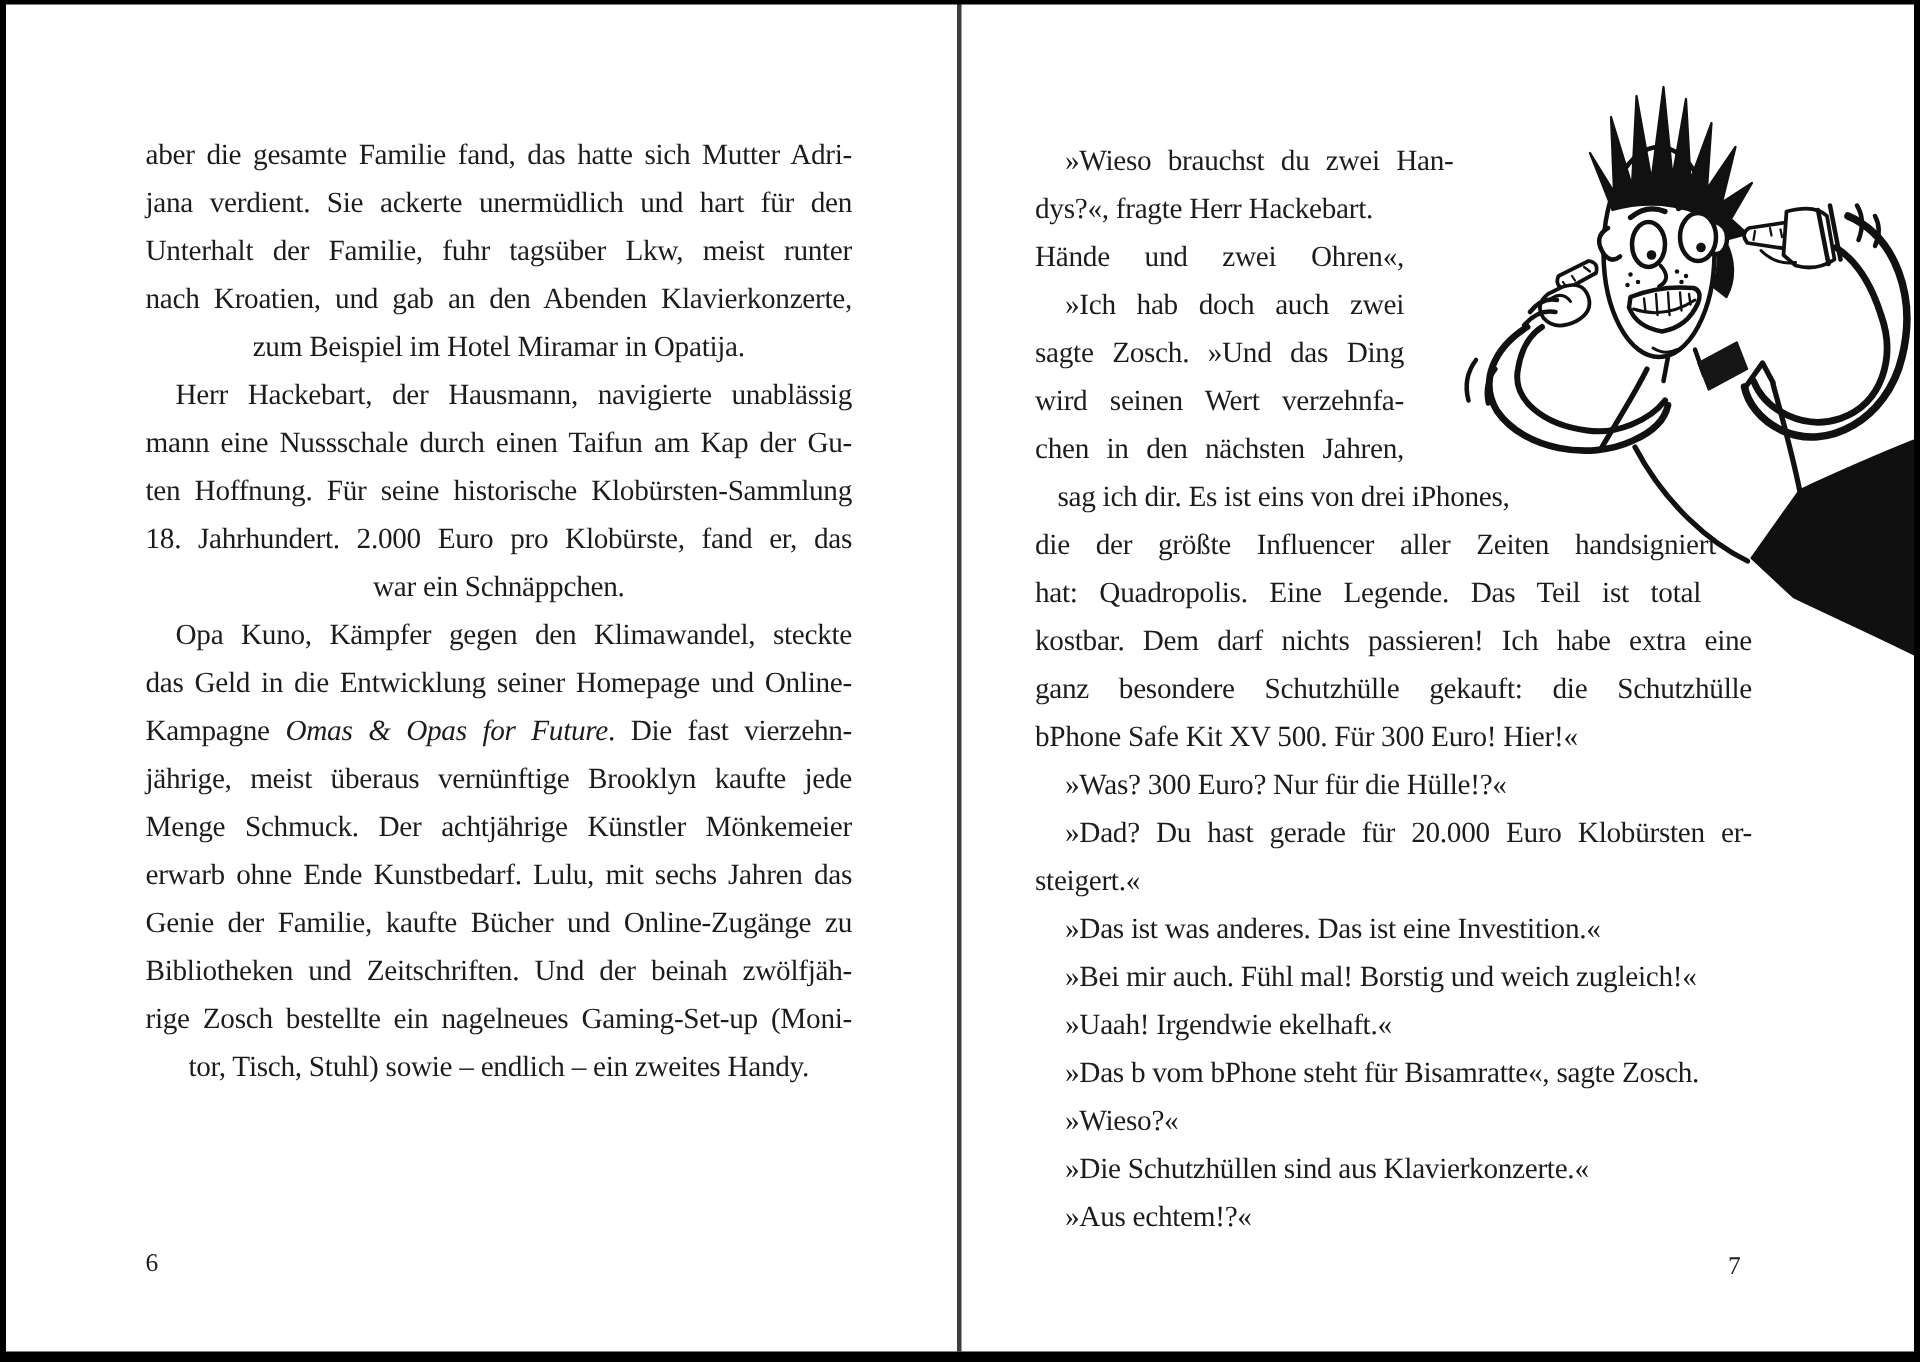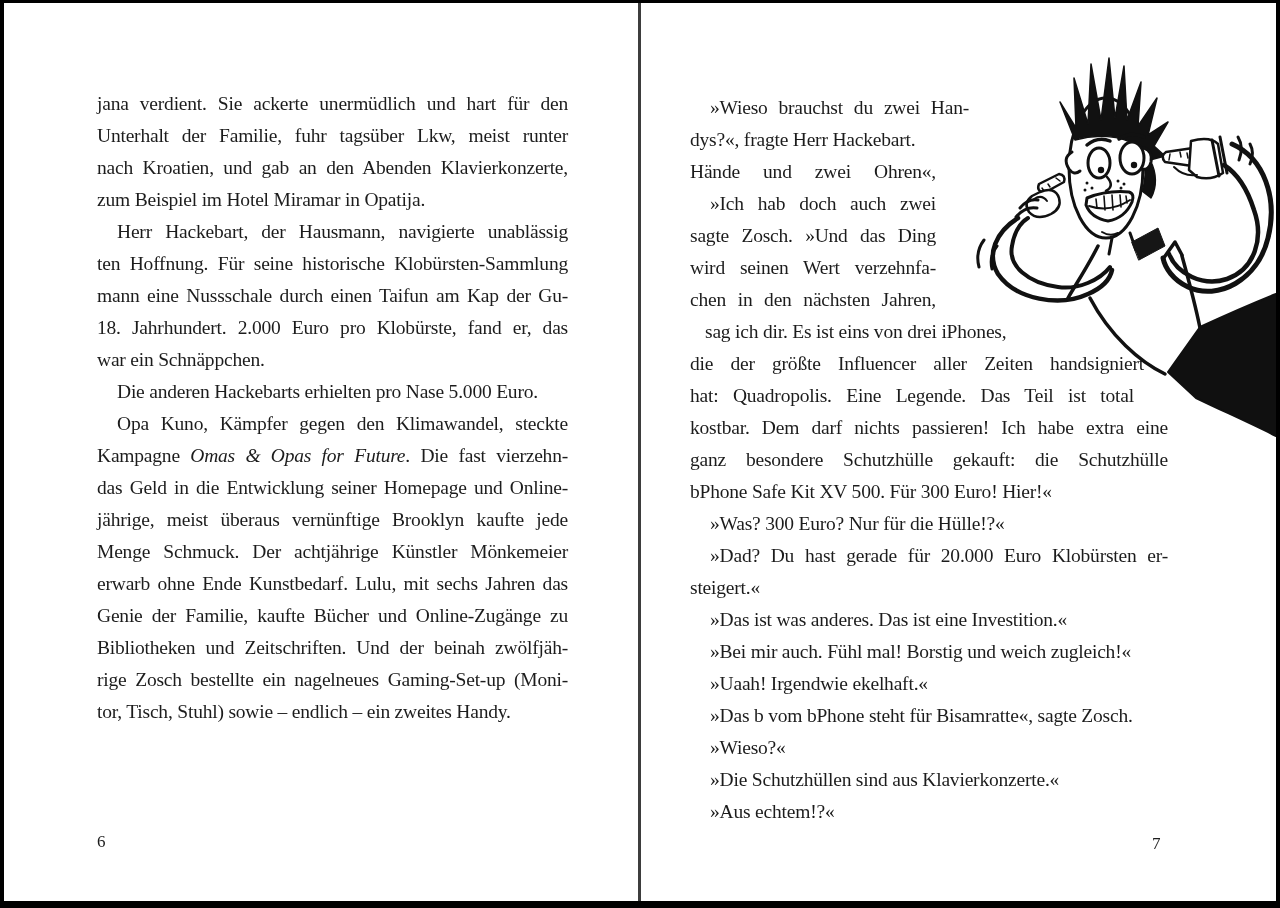--- a/index.html
+++ b/index.html
@@ -18,21 +18,21 @@
 
   .text-block { position:absolute; }
   .text-left  { left:97px;  top:88px;  width:471px; }
   .text-right { left:690px; top:92px;  width:479px; }
 
   .line {
     height:32px; line-height:32px;
     font-size:19.5px; letter-spacing:-0.2px;
     white-space:nowrap; overflow:visible;
   }
-  .text-left  .line { width:471px; }
+  .text-left  .line { width:471px;text-align:center; }
   .text-right .line { width:478px; }
   .line.justify { text-align:justify; text-align-last:justify; }
   .line.indent  { text-indent:20px; }
   .it { font-style:italic; }
 
   .page-num { position:absolute; font-size:17px; line-height:20px; }
   .page-num.left  { left:97px;   top:832px; }
   .page-num.right { left:1152px; top:834px; }
 
   .illustration { position:absolute; left:960px; top:40px; width:316px; height:400px; }
@@ -40,33 +40,33 @@
     vector-effect:none;
   }
 </style>
 </head>
 <body>
 
 <div class="spread">
 
   <div>
     <div class="text-block text-left">
+        <div class="line justify"><span>aber die gesamte Familie fand, das hatte sich Mutter Adri-</span></div>
         <div class="line justify"><span>jana verdient. Sie ackerte unermüdlich und hart für den</span></div>
         <div class="line justify"><span>Unterhalt der Familie, fuhr tagsüber Lkw, meist runter</span></div>
         <div class="line justify"><span>nach Kroatien, und gab an den Abenden Klavierkonzerte,</span></div>
         <div class="line"><span>zum Beispiel im Hotel Miramar in Opatija.</span></div>
         <div class="line justify indent"><span>Herr Hackebart, der Hausmann, navigierte unablässig</span></div>
+        <div class="line justify"><span>mann eine Nussschale durch einen Taifun am Kap der Gu-</span></div>
         <div class="line justify"><span>ten Hoffnung. Für seine historische Klobürsten-Sammlung</span></div>
-        <div class="line justify"><span>mann eine Nussschale durch einen Taifun am Kap der Gu-</span></div>
         <div class="line justify"><span>18. Jahrhundert. 2.000 Euro pro Klobürste, fand er, das</span></div>
         <div class="line"><span>war ein Schnäppchen.</span></div>
-        <div class="line indent"><span>Die anderen Hackebarts erhielten pro Nase 5.000 Euro.</span></div>
         <div class="line justify indent"><span>Opa Kuno, Kämpfer gegen den Klimawandel, steckte</span></div>
+        <div class="line justify"><span>das Geld in die Entwicklung seiner Homepage und Online-</span></div>
         <div class="line justify"><span>Kampagne </span><span class="it">Omas &amp; Opas for Future</span><span>. Die fast vierzehn-</span></div>
-        <div class="line justify"><span>das Geld in die Entwicklung seiner Homepage und Online-</span></div>
         <div class="line justify"><span>jährige, meist überaus vernünftige Brooklyn kaufte jede</span></div>
         <div class="line justify"><span>Menge Schmuck. Der achtjährige Künstler Mönkemeier</span></div>
         <div class="line justify"><span>erwarb ohne Ende Kunstbedarf. Lulu, mit sechs Jahren das</span></div>
         <div class="line justify"><span>Genie der Familie, kaufte Bücher und Online-Zugänge zu</span></div>
         <div class="line justify"><span>Bibliotheken und Zeitschriften. Und der beinah zwölfjäh-</span></div>
         <div class="line justify"><span>rige Zosch bestellte ein nagelneues Gaming-Set-up (Moni-</span></div>
         <div class="line"><span>tor, Tisch, Stuhl) sowie – endlich – ein zweites Handy.</span></div>
       </div>
     <div class="page-num left">6</div>
   </div>

